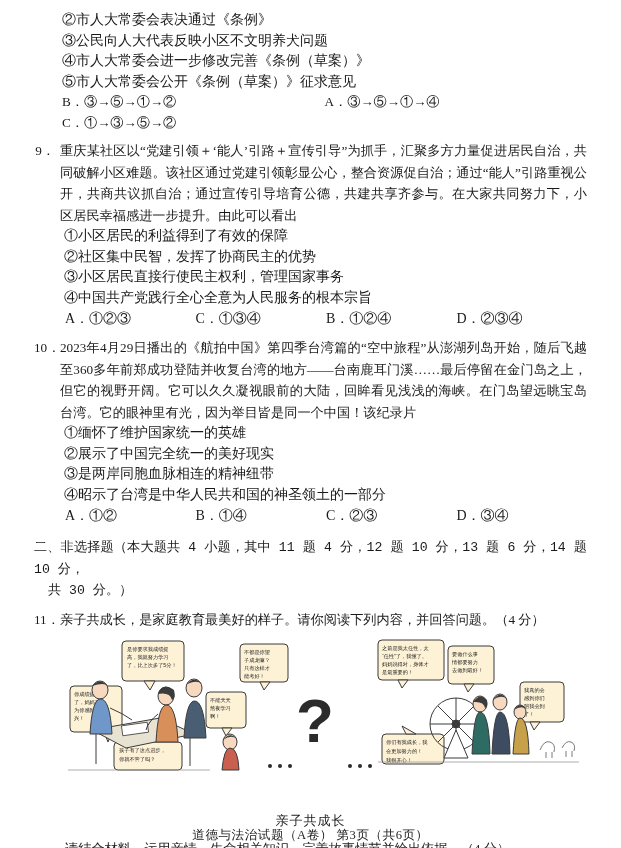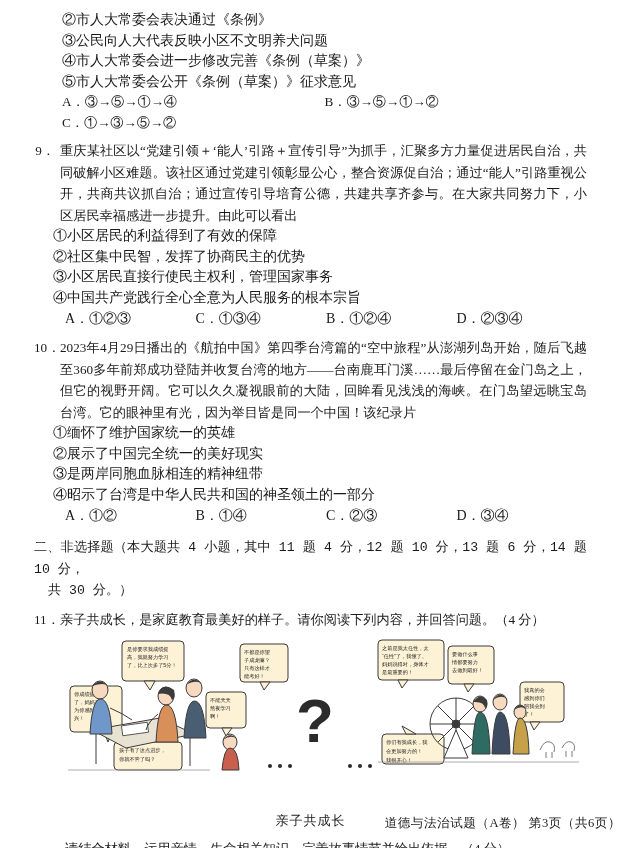--- a/index.html
+++ b/index.html
@@ -53,43 +53,43 @@
     text-align: right;
     padding-right: 5px;
     box-sizing: border-box;
   }
   .q-body {
     flex: 1;
     text-align: justify;
     text-justify: inter-ideograph;
   }
   .indent1 {
-    margin-left: 19px;
+    margin-left: 30px;
   }
   .choice4 {
     display: flex;
     margin-left: 31px;
     font-size: 14px;
     line-height: 22px;
   }
   .choice4 > span { width: 25%; }
   .section-title {
     margin-top: 10px;
     font-size: 13.2px;
     line-height: 21.5px;
     text-align: justify;
     font-family: Liberation Mono, monospace;
   }
   .section-title .l2 { margin-left: 0; }
   .footer {
     position: absolute;
     left: 0;
     right: 0;
-    bottom: 16px;
-    text-align: right;
+    bottom: 4px;
+    text-align: center;
     font-size: 12.6px;
     letter-spacing: 0.5px;
   }
   
   .comic-wrap {
     margin-top: 8px;
     position: relative;
     width: 100%;
     height: 170px;
   }
@@ -115,22 +115,22 @@
 <div class="page">
 
   <div>
     <div class="line opt-line">②市人大常委会表决通过《条例》</div>
     <div class="line opt-line">③公民向人大代表反映小区不文明养犬问题</div>
     <div class="line opt-line">④市人大常委会进一步修改完善《条例（草案）》</div>
     <div class="line opt-line">⑤市人大常委会公开《条例（草案）》征求意见</div>
   </div>
 
   <div class="choice-row">
+    <span class="c2">B．③→⑤→①→②</span>
     <span class="c2">A．③→⑤→①→④</span>
-    <span class="c2">B．③→⑤→①→②</span>
   </div>
   <div class="choice-row">
     <span class="c2">C．①→③→⑤→②</span>
   </div>
 
   <div class="q-block">
     <div class="q-head">
       <div class="q-num">9．</div>
       <div class="q-body">重庆某社区以“党建引领＋‘能人’引路＋宣传引导”为抓手，汇聚多方力量促进居民自治，共同破解小区难题。该社区通过党建引领彰显公心，整合资源促自治；通过“能人”引路重视公开，共商共议抓自治；通过宣传引导培育公德，共建共享齐参与。在大家共同努力下，小区居民幸福感进一步提升。由此可以看出</div>
     </div>

